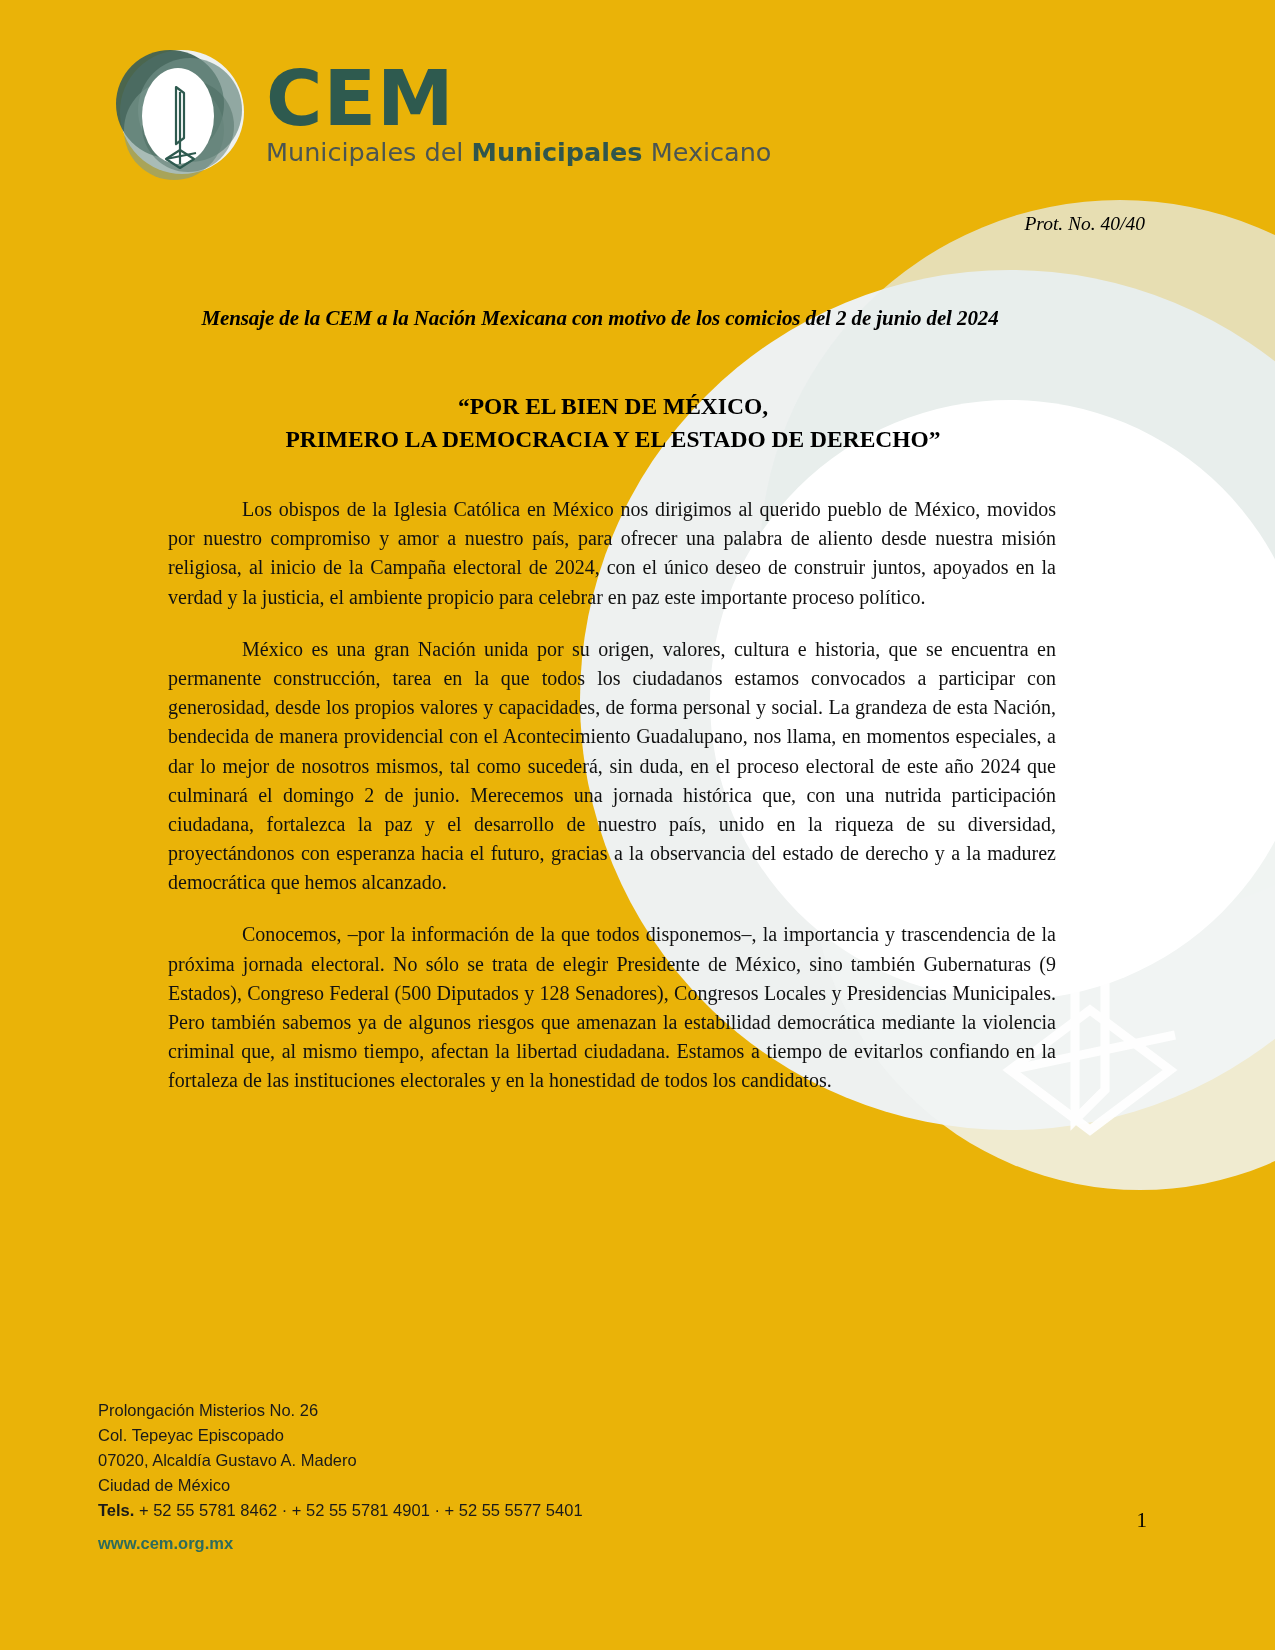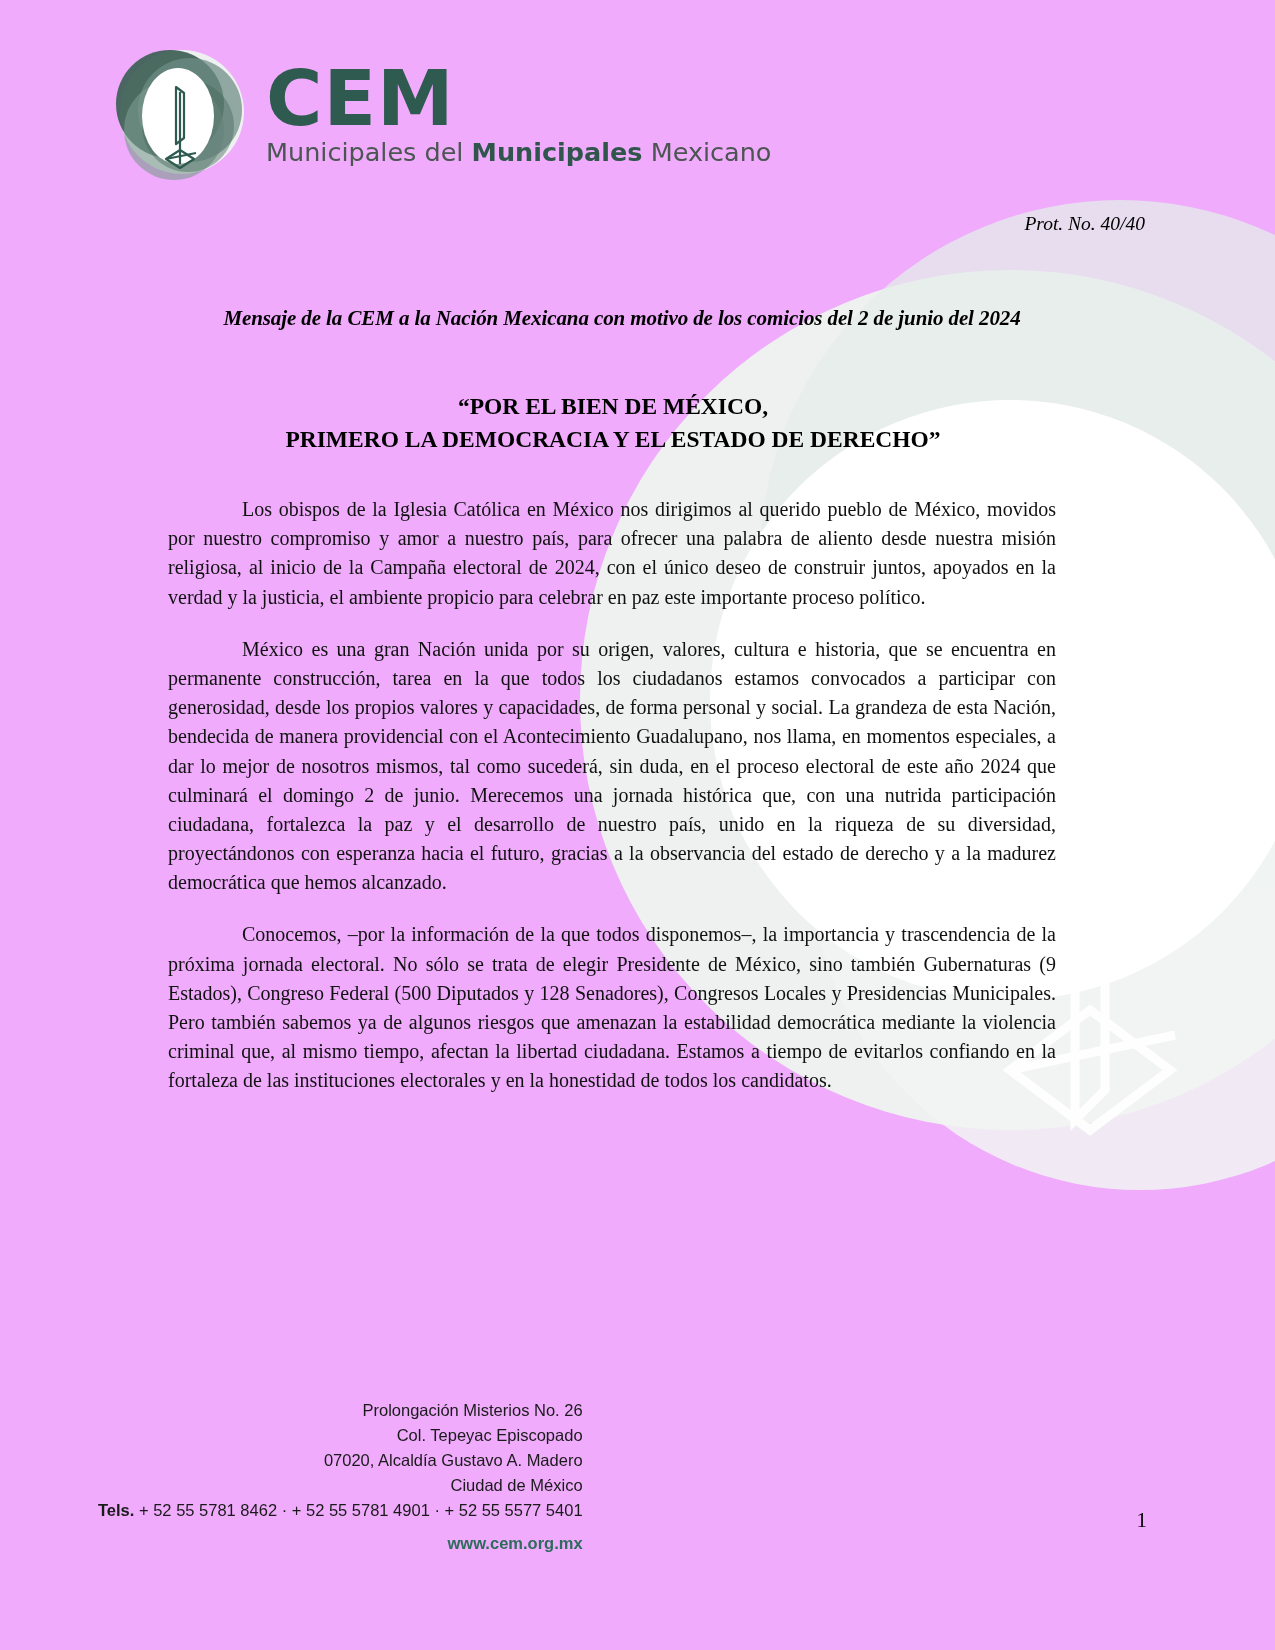--- a/index.html
+++ b/index.html
@@ -6,21 +6,21 @@
   html, body {
     margin: 0;
     padding: 0;
     background: #ffffff;
   }
   .page {
     position: relative;
     width: 1275px;
     height: 1650px;
     margin: 0 auto;
-    background: #f0abfc;
+    background: #eab308;
     overflow: hidden;
     font-family: "Liberation Serif", "DejaVu Serif", serif;
   }
 
   
   .watermark {
     position: absolute;
     inset: 0;
     pointer-events: none;
     z-index: 0;
@@ -72,21 +72,21 @@
     font-style: italic;
     font-size: 19.5px;
     color: #000;
     z-index: 3;
   }
 
   
   .doc-subtitle {
     position: absolute;
     top: 306px;
-    left: 177px;
+    left: 155px;
     width: 890px;
     text-align: center;
     font-family: "Liberation Serif", "DejaVu Serif", serif;
     font-weight: bold;
     font-style: italic;
     font-size: 21px;
     letter-spacing: -0.1px;
     color: #000;
     z-index: 3;
   }
@@ -127,21 +127,20 @@
   
   .footer {
     position: absolute;
     left: 98px;
     top: 1398px;
     z-index: 3;
     font-family: "Liberation Sans", "DejaVu Sans", sans-serif;
     font-size: 16.5px;
     line-height: 1.52;
     color: #1a1a1a;
-    text-align: right;
   }
   .footer .tel-line b { font-weight: bold; }
   .footer .site {
     font-weight: bold;
     color: #2d6b5c;
     margin-top: 8px;
   }
   .page-number {
     position: absolute;
     right: 128px;

